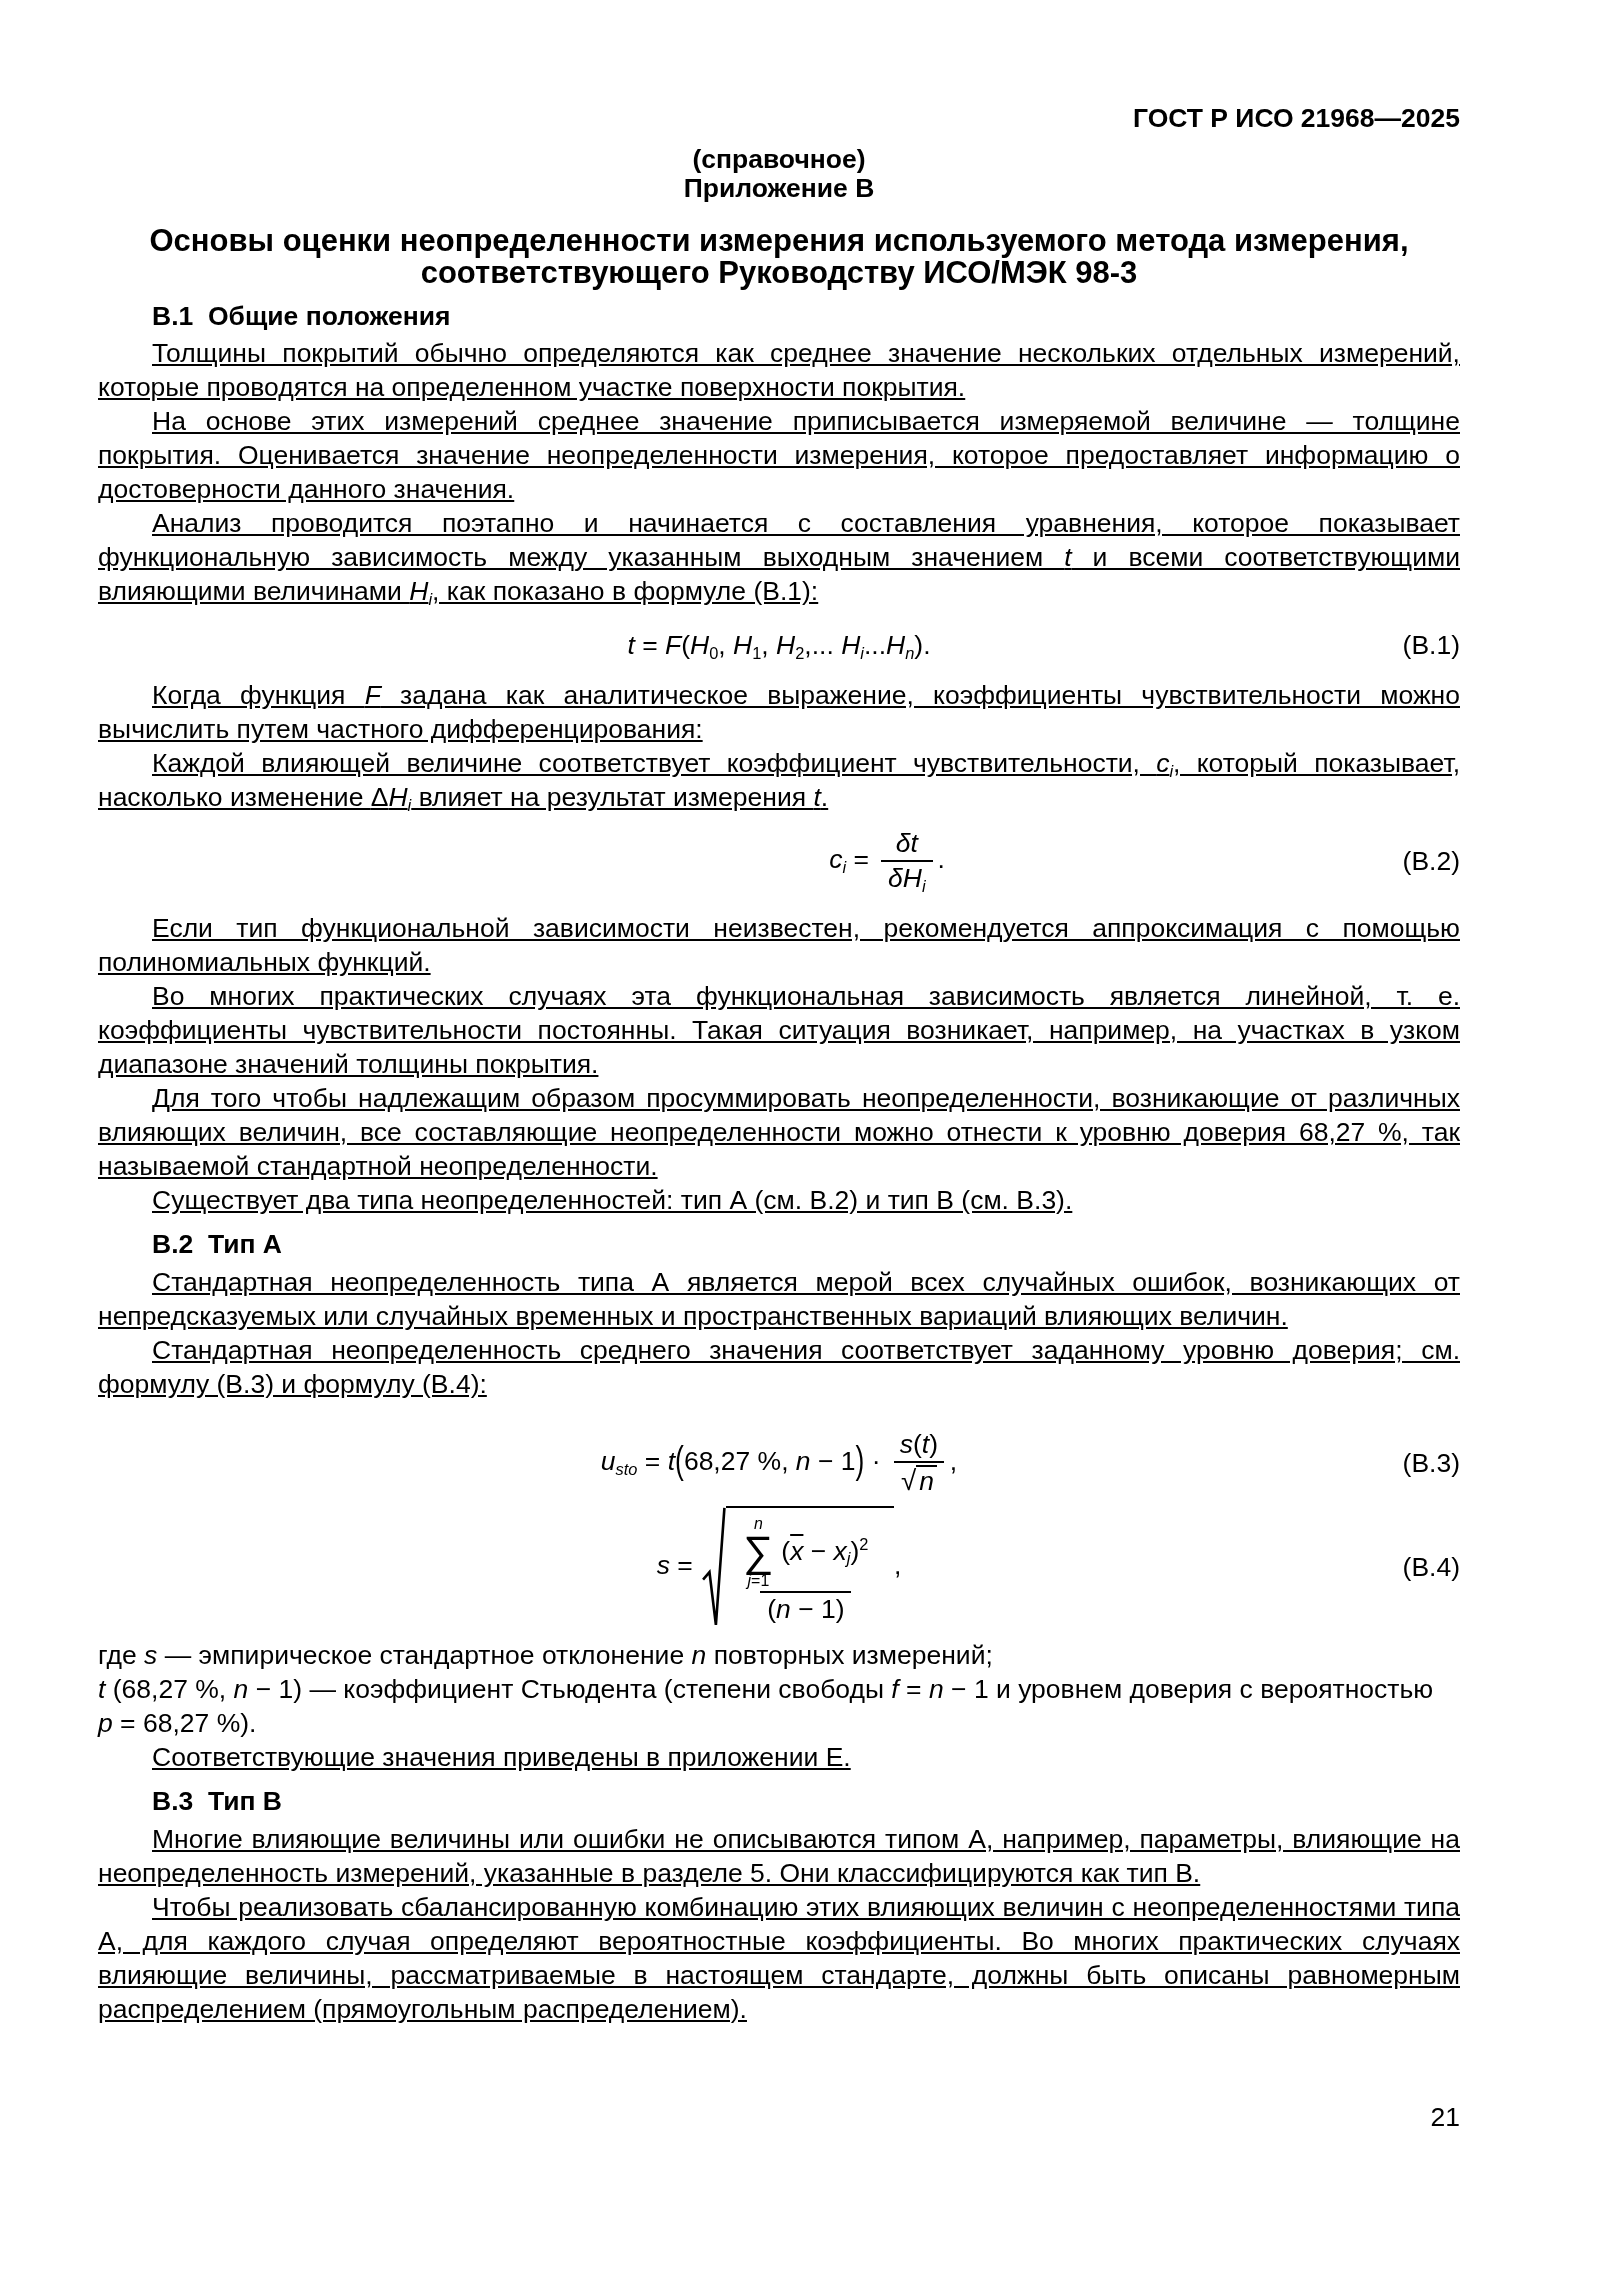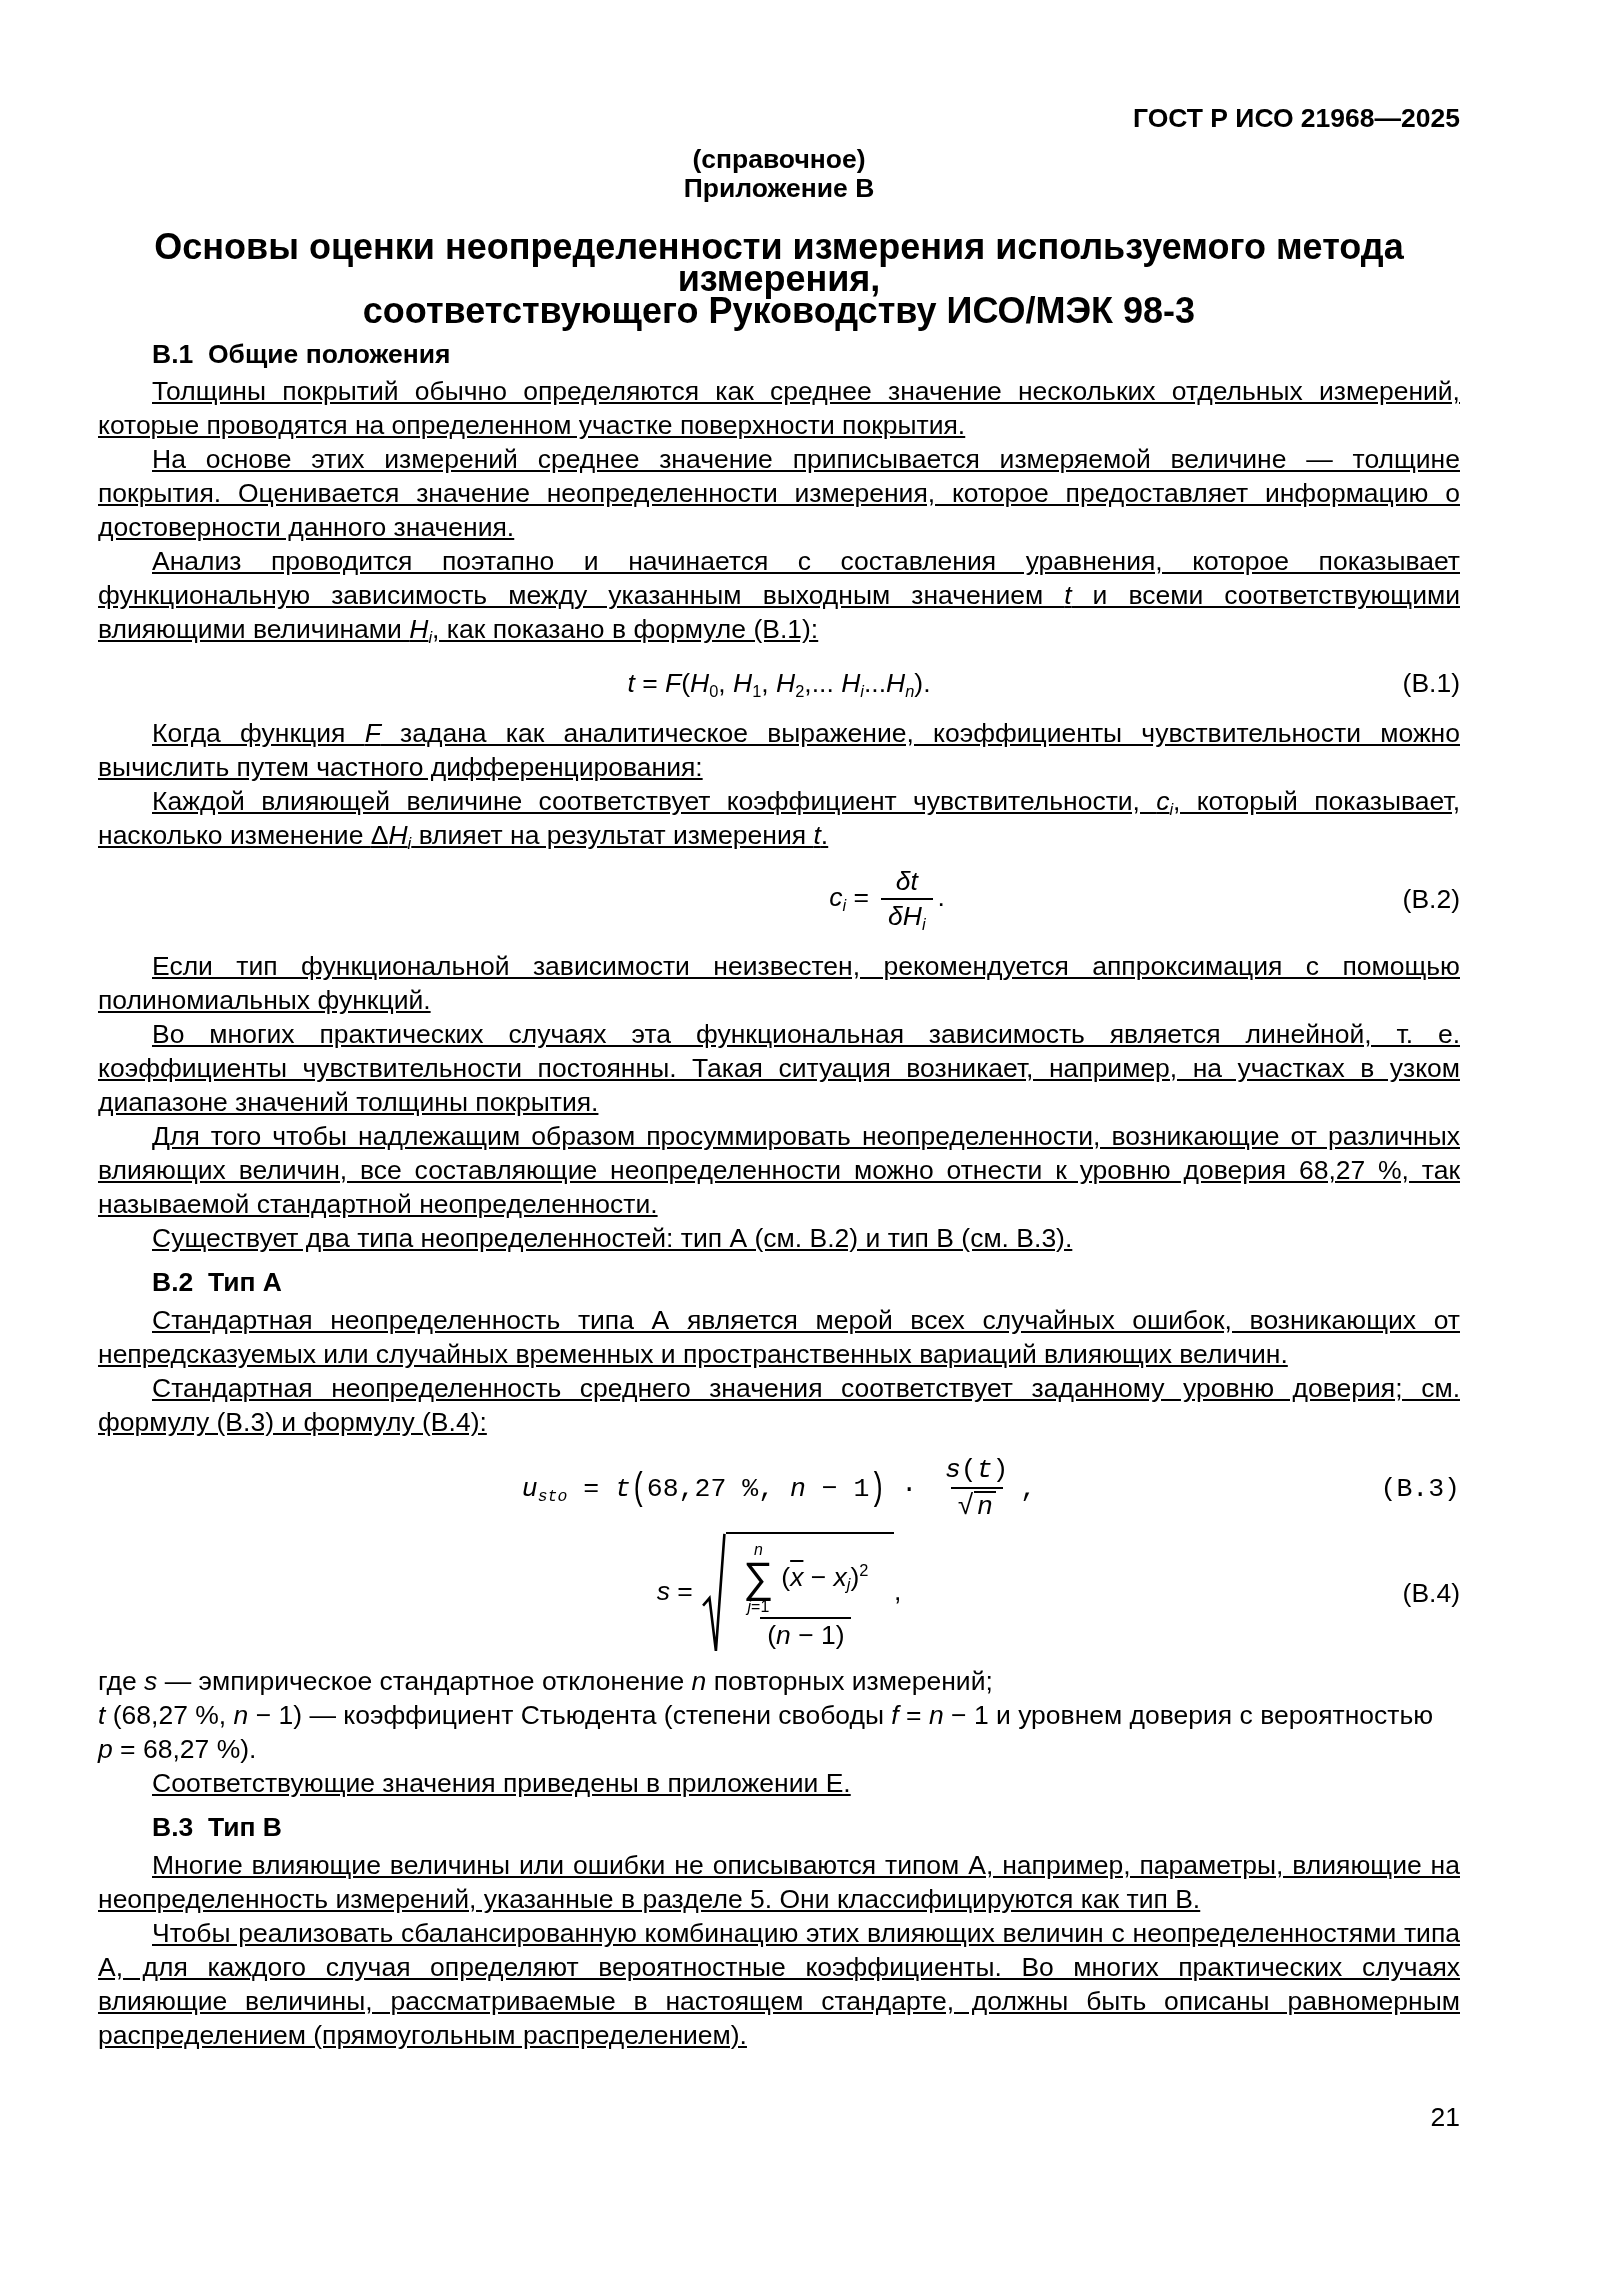--- a/index.html
+++ b/index.html
@@ -5,21 +5,21 @@
   html,body{margin:0;padding:0;background:#ffffff;}
   .page{
     position:relative;width:1621px;height:2293px;box-sizing:border-box;
     padding:101px 161px 0 98px;background:#fff;color:#000000;
     font-family:"Liberation Sans","DejaVu Sans",sans-serif;
     font-size:26.5px;line-height:34px;overflow:hidden;
   }
   .hdr{text-align:right;font-weight:bold;}
   .app-wrap{margin-top:9.8px;}
   .app{text-align:center;font-weight:bold;line-height:29px;}
-  .doc-title{margin-top:28px;text-align:center;font-weight:bold;font-size:36px;line-height:32px;}
+  .doc-title{margin-top:22px;text-align:center;font-weight:bold;font-size:31px;line-height:32px;}
   .sec-heading{font-weight:bold;padding-left:54px;margin:9.8px 0 3.9px;}
   p.para{margin:0;text-align:justify;text-indent:54px;text-decoration:underline;}
   .formula-row{position:relative;display:flex;justify-content:center;align-items:center;}
   .formula{display:inline-block;white-space:nowrap;}
   .formula-label{position:absolute;right:0;top:50%;transform:translateY(-50%);}
   .it{font-style:italic;}
   .ovl{text-decoration:overline;}
   sub,sup{font-size:0.62em;line-height:0;position:relative;vertical-align:baseline;}
   sub{top:0.3em;}
   sup{top:-0.55em;}
@@ -32,21 +32,21 @@
   .sum{display:inline-flex;flex-direction:column;align-items:center;vertical-align:middle;line-height:1;margin-right:7.8px;}
   .sum .lim{font-size:0.6em;line-height:1.05;}
   .sum .sig{font-size:1.6em;line-height:0.95;}
   .sqrtbig{display:inline-flex;align-items:stretch;vertical-align:middle;margin-left:2px;}
   .sqrtbig svg{width:23.5px;align-self:stretch;height:auto;flex:none;}
   .sqrtbig>.cnt{border-top:2.9px solid currentColor;padding:5.9px 13.7px 2px 5.9px;display:inline-flex;align-items:center;}
   .tallp{display:inline-block;transform:scaleY(1.45);transform-origin:50% 54%;}
   .shift-right{position:relative;left:108px;}
   .row-b1{margin:19.6px 0 15.7px;}
   .row-b2{margin:13.7px 0 15.7px;}
-  .row-b3{margin:15px 0 2px;font-family:Liberation Mono, monospace;}
+  .row-b3{margin:27px 0 2px;}
   .row-b4{margin:7.8px 0 9.8px;}
   .where-block{margin-top:3.9px;}
   .where-block>div{margin:0;}
   .wl1{margin-left:157px;}
   .wl3{margin-left:196px;}
   .page-num{position:absolute;top:2100px;right:161px;}
 </style>
 </head>
 <body>
 

